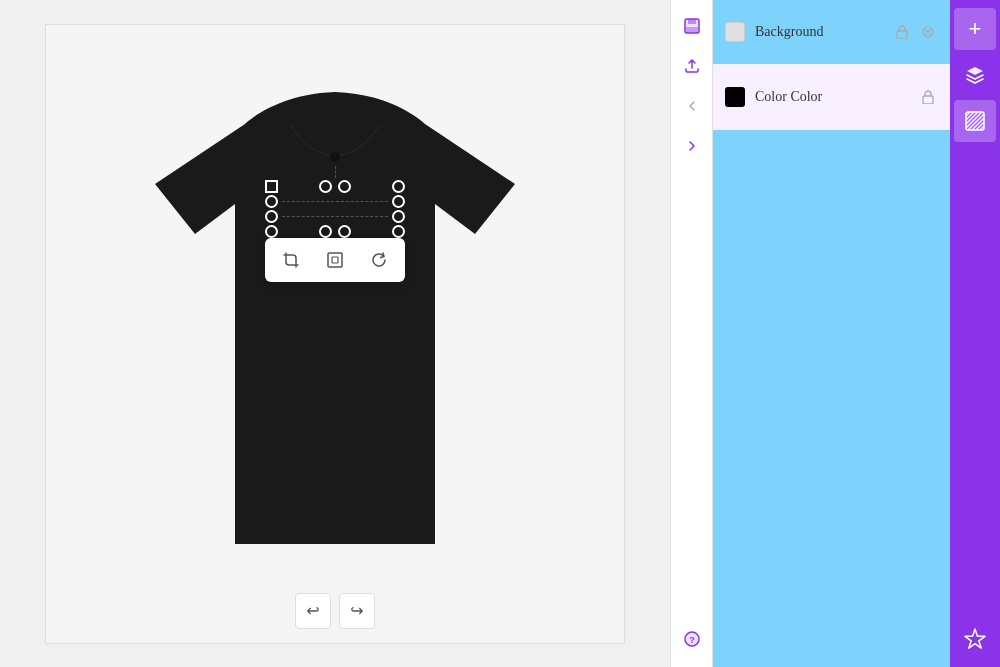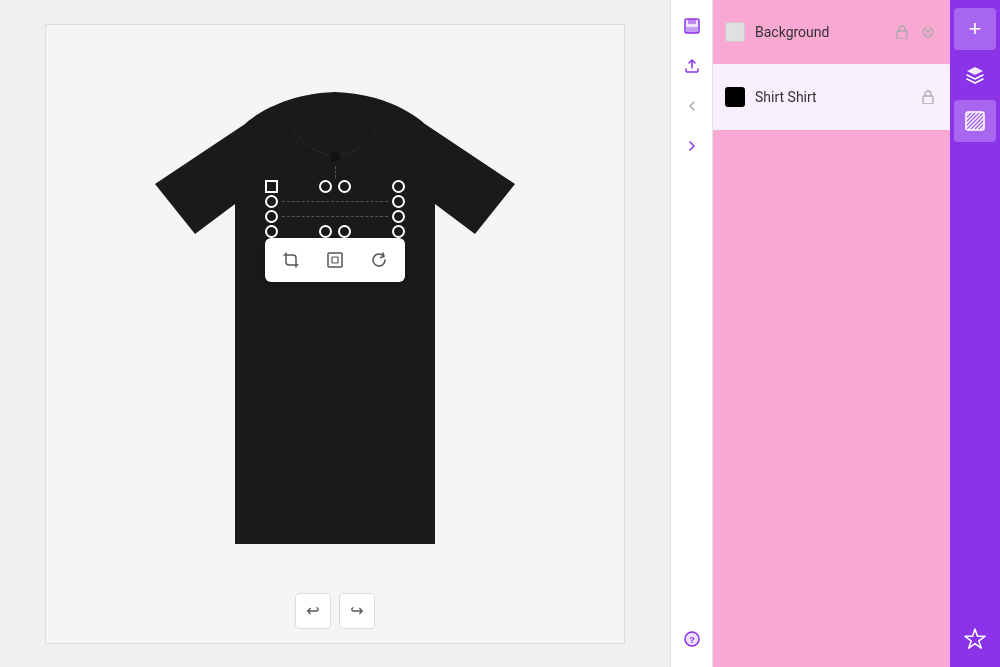--- a/index.html
+++ b/index.html
@@ -142,24 +142,25 @@
       background: transparent;
     }
 
     .side-btn.active {
       color: #8b33e8;
     }
 
     
     .layers-panel {
       width: 238px;
-      background: #f9a8d4;
+      background: #7dd3fc;
       border-left: 1px solid #e0e0e0;
       display: flex;
       flex-direction: column;
+      font-family: Liberation Serif, serif;
     }
 
     .layer-item {
       display: flex;
       align-items: center;
       padding: 0 12px;
       height: 65px;
       border-bottom: 1px solid #f0f0f0;
       cursor: pointer;
       gap: 10px;
@@ -368,21 +369,21 @@
           <circle cx="6" cy="6" r="5" stroke="#aaa" stroke-width="1.2"></circle>
           <path d="M4 4l4 4M8 4l-4 4" stroke="#aaa" stroke-width="1.2" stroke-linecap="round"></path>
         </svg>
       </button>
     </div>
   </div>
 
 
   <div class="layer-item active">
     <div class="layer-color-swatch" style="background:#000000;"></div>
-    <span class="layer-label">Shirt Shirt</span>
+    <span class="layer-label">Color Color</span>
     <div class="layer-actions">
       <button class="layer-icon-btn">
         <svg width="12" height="14" viewBox="0 0 12 14" fill="none" xmlns="http://www.w3.org/2000/svg">
           <rect x="1" y="6" width="10" height="8" rx="1.5" stroke="#aaa" stroke-width="1.3"></rect>
           <path d="M3 6V4a3 3 0 1 1 6 0v2" stroke="#aaa" stroke-width="1.3"></path>
         </svg>
       </button>
     </div>
   </div>
 

